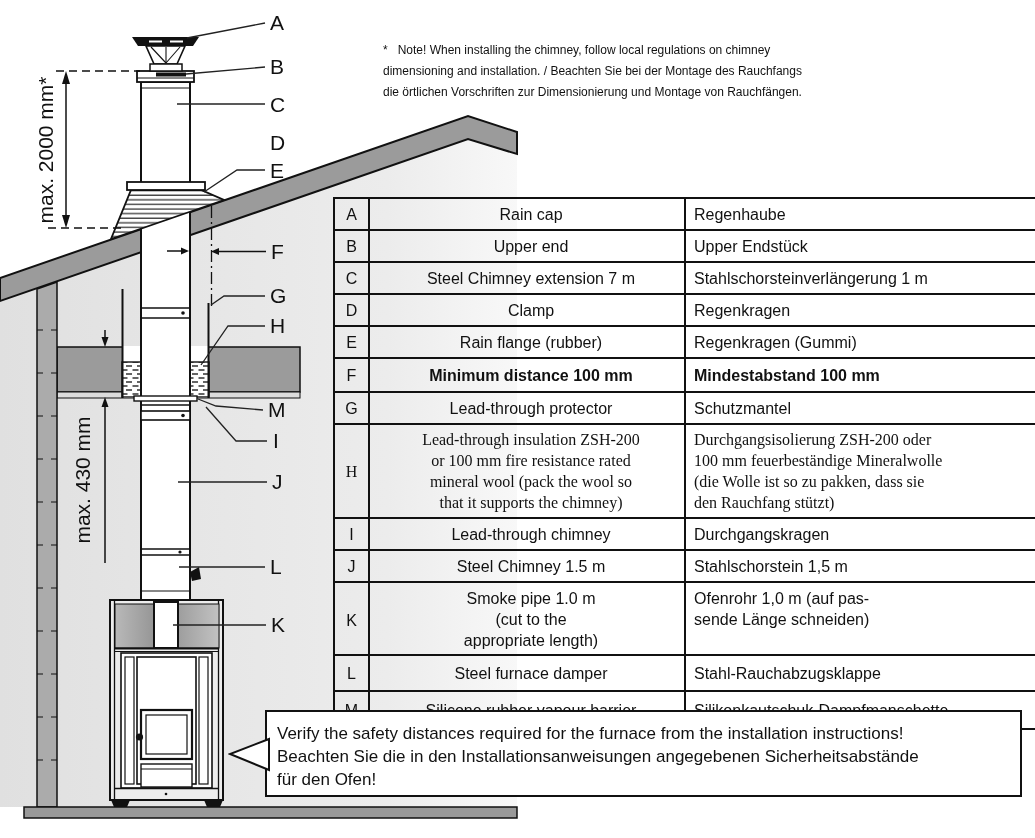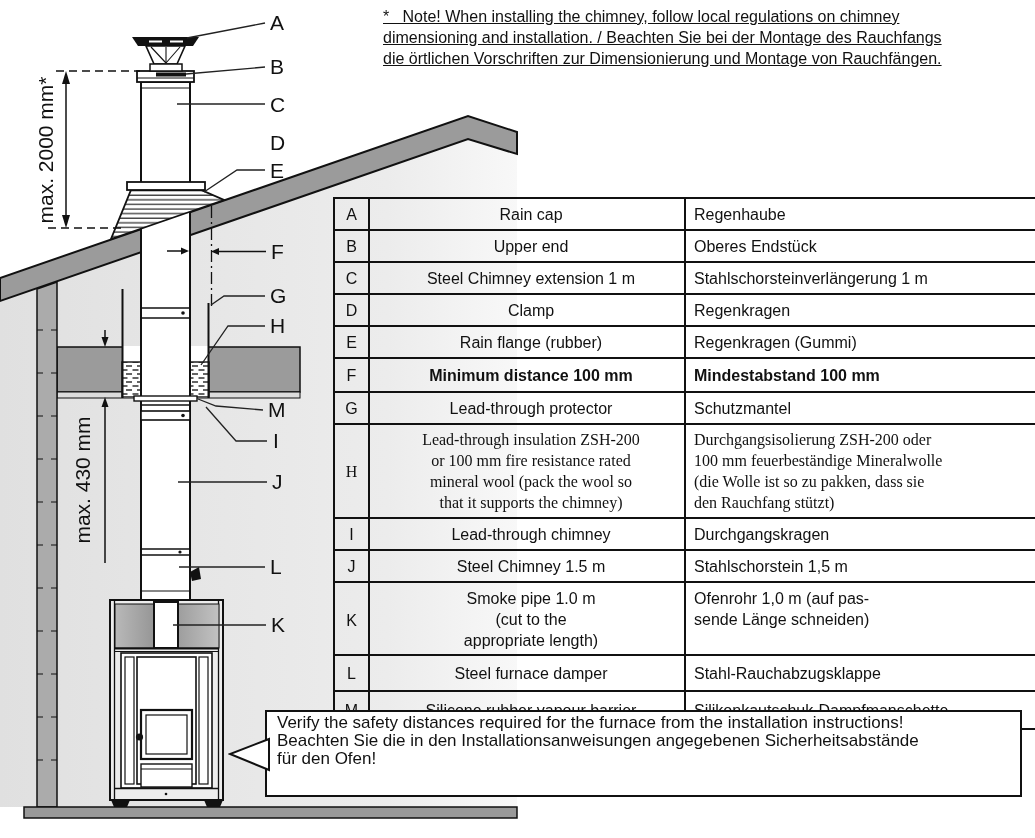--- a/index.html
+++ b/index.html
@@ -1,40 +1,40 @@
 <!DOCTYPE html>
 <html><head>
 <meta charset="utf-8">
 <style>
   html,body{margin:0;padding:0;background:#fff;}
   #page{position:relative;width:1035px;height:838px;background:#fff;overflow:hidden;
         font-family:"Liberation Sans",sans-serif;color:#111;}
   #diagram-svg{position:absolute;left:0;top:0;}
   .svg-label{font-family:"Liberation Sans",sans-serif;font-size:21px;fill:#111;}
   .svg-dim{font-family:"Liberation Sans",sans-serif;font-size:21px;fill:#111;}
-  #note-top{position:absolute;left:383px;top:6px;width:645px;font-size:16px;line-height:21px;
-            white-space:pre-wrap;text-decoration:underline;}
+  #note-top{position:absolute;left:383px;top:40px;width:645px;font-size:12px;line-height:21px;
+            white-space:pre-wrap;}
   #parts-table{position:absolute;left:333px;top:197px;}
   #parts-table table{border-collapse:collapse;table-layout:fixed;width:680px;}
   #parts-table td{border:2px solid #111;font-size:16px;line-height:21px;vertical-align:middle;
                   padding:2px 0 2px 8px;white-space:pre-line;overflow:hidden;}
   #parts-table td.letter{width:33px;text-align:center;padding:2px 0;}
   #parts-table td.col-en{width:306px;text-align:center;}
   #parts-table td.col-de{width:341px;margin-top:21px;}
   #parts-table tr.bold-row td.col-en, #parts-table tr.bold-row td.col-de{font-weight:bold;}
   #parts-table tr.row-single td{height:26px;}
   #parts-table tr.row-F td{height:28px;}
   #parts-table tr.row-H td{height:88px;font-family:Liberation Serif, serif;}
   #parts-table tr.row-K td{height:64px;vertical-align:top;padding-top:5px;}
   #parts-table tr.row-K td.letter{vertical-align:middle;}
   #parts-table tr.row-L td{height:30px;}
   #parts-table tr.row-M td{height:32px;}
   #callout{position:absolute;left:265px;top:710px;width:757px;height:87px;border:2px solid #111;
            background:#fff;box-sizing:border-box;}
-  #callout-text{padding:2px 8px 0 10px;font-size:17px;line-height:18px;white-space:pre-wrap;}
+  #callout-text{padding:10px 8px 0 10px;font-size:17px;line-height:23px;white-space:pre-wrap;}
   #callout-tail{position:absolute;left:-39px;top:24px;}
 </style>
 </head>
 <body>
 
 <div id="page">
 
   <svg id="diagram-svg" width="1035" height="838" viewBox="0 0 1035 838">
     <defs>
       <linearGradient id="interiorGrad" x1="0" y1="0" x2="1" y2="0">
@@ -223,25 +223,25 @@
     <table>
       <tbody>
         <tr class="row-single">
           <td class="letter">A</td>
           <td class="col-en">Rain cap</td>
           <td class="col-de">Regenhaube</td>
         </tr>
         <tr class="row-single">
           <td class="letter">B</td>
           <td class="col-en">Upper end</td>
-          <td class="col-de">Oberes Endstück</td>
+          <td class="col-de">Upper Endstück</td>
         </tr>
         <tr class="row-single">
           <td class="letter">C</td>
-          <td class="col-en">Steel Chimney extension 1 m</td>
+          <td class="col-en">Steel Chimney extension 7 m</td>
           <td class="col-de">Stahlschorsteinverlängerung 1 m</td>
         </tr>
         <tr class="row-single">
           <td class="letter">D</td>
           <td class="col-en">Clamp</td>
           <td class="col-de">Regenkragen</td>
         </tr>
         <tr class="row-single">
           <td class="letter">E</td>
           <td class="col-en">Rain flange (rubber)</td>

